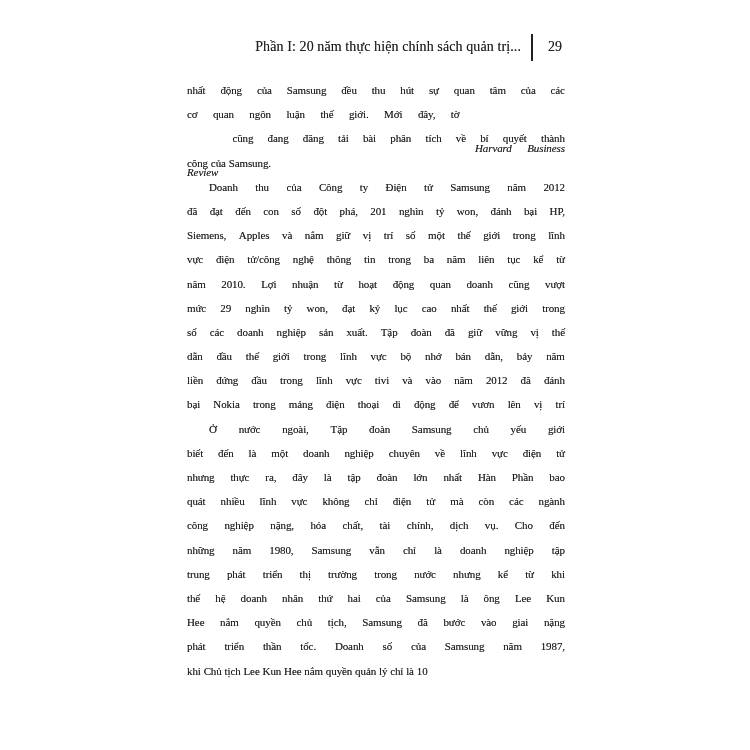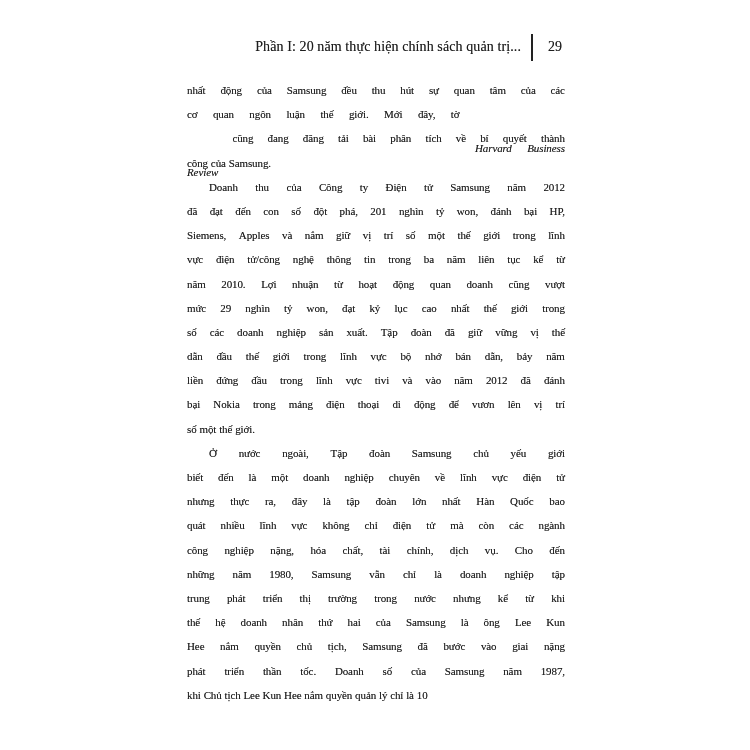--- a/index.html
+++ b/index.html
@@ -281,21 +281,20 @@
           <span class="text-segment">điện</span>
           <span class="text-segment">thoại</span>
           <span class="text-segment">di</span>
           <span class="text-segment">động</span>
           <span class="text-segment">để</span>
           <span class="text-segment">vươn</span>
           <span class="text-segment">lên</span>
           <span class="text-segment">vị</span>
           <span class="text-segment">trí</span>
         </div>
-        <div class="text-line last-line"><span class="text-segment">số</span><span class="text-segment">một</span><span class="text-segment">thế</span><span class="text-segment">giới.</span></div>
         <div class="text-line indented">
           <span class="text-segment">Ở</span>
           <span class="text-segment">nước</span>
           <span class="text-segment">ngoài,</span>
           <span class="text-segment">Tập</span>
           <span class="text-segment">đoàn</span>
           <span class="text-segment">Samsung</span>
           <span class="text-segment">chủ</span>
           <span class="text-segment">yếu</span>
           <span class="text-segment">giới</span>
@@ -318,21 +317,21 @@
           <span class="text-segment">nhưng</span>
           <span class="text-segment">thực</span>
           <span class="text-segment">ra,</span>
           <span class="text-segment">đây</span>
           <span class="text-segment">là</span>
           <span class="text-segment">tập</span>
           <span class="text-segment">đoàn</span>
           <span class="text-segment">lớn</span>
           <span class="text-segment">nhất</span>
           <span class="text-segment">Hàn</span>
-          <span class="text-segment">Quốc</span>
+          <span class="text-segment">Phần</span>
           <span class="text-segment">bao</span>
         </div>
         <div class="text-line">
           <span class="text-segment">quát</span>
           <span class="text-segment">nhiều</span>
           <span class="text-segment">lĩnh</span>
           <span class="text-segment">vực</span>
           <span class="text-segment">không</span>
           <span class="text-segment">chỉ</span>
           <span class="text-segment">điện</span>

